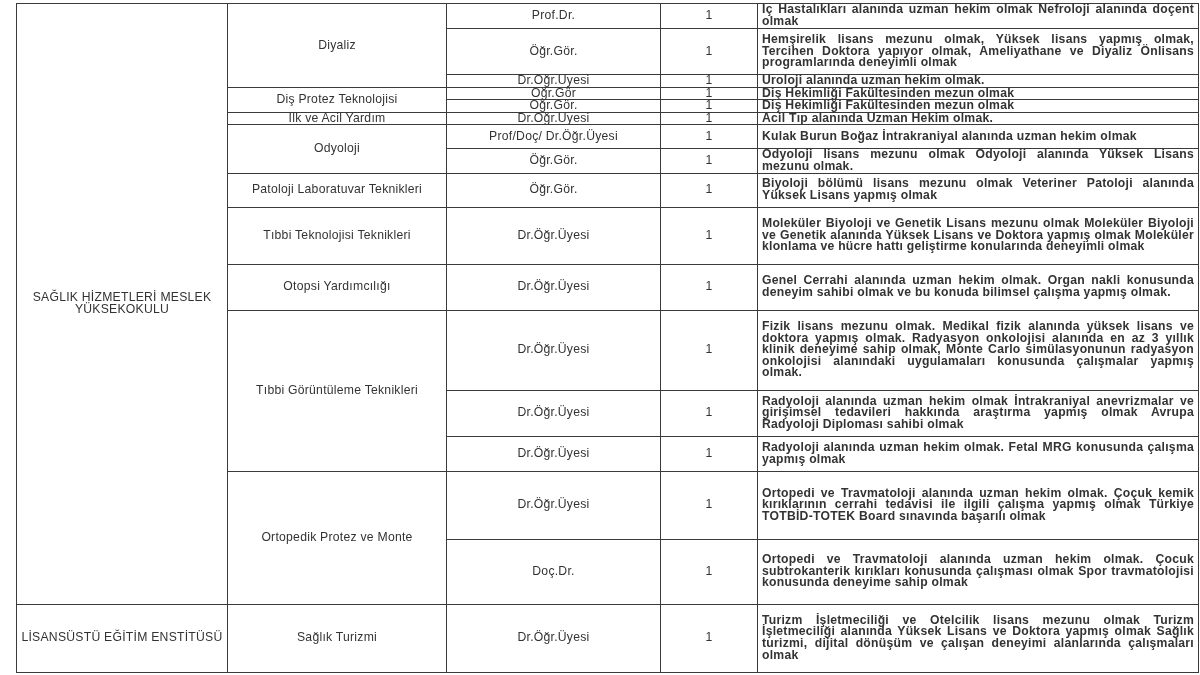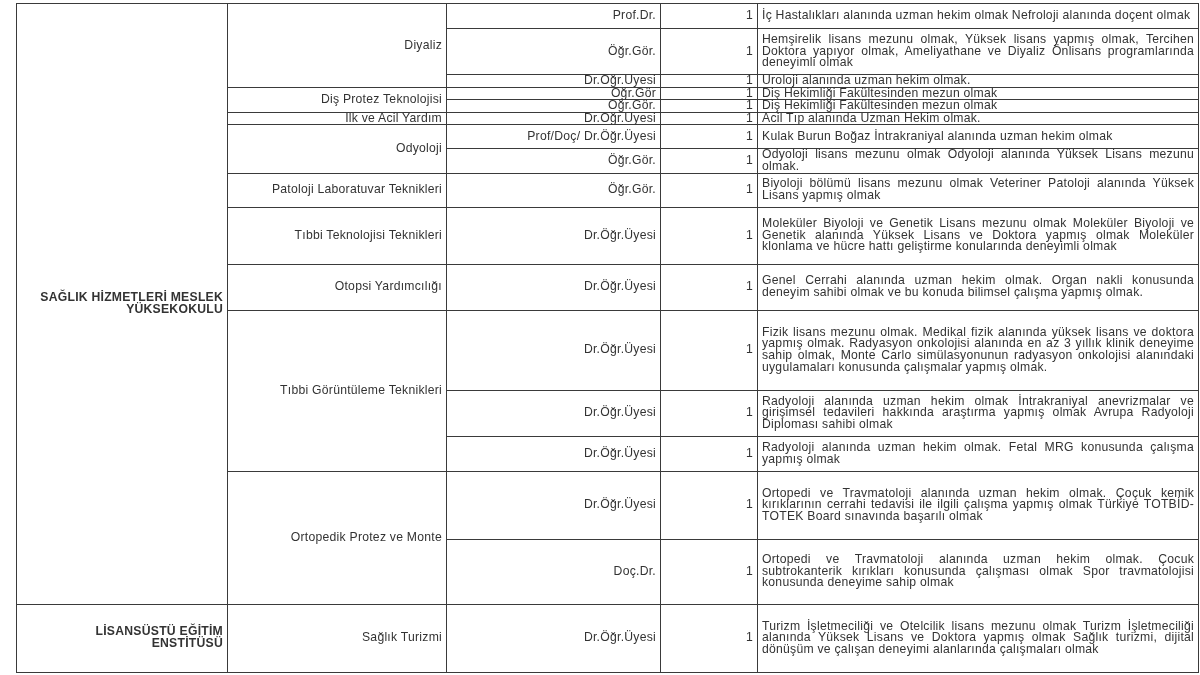--- a/index.html
+++ b/index.html
@@ -7,28 +7,28 @@
          font-family: "Liberation Sans", "DejaVu Sans", sans-serif; color: #333; }
   table.tbl {
     position: absolute; left: 16px; top: 3px; width: 1182px;
     border-collapse: collapse; table-layout: fixed;
   }
   table.tbl td {
     border: 1.5px solid #3a3a3a; padding: 0 4px; vertical-align: middle;
     font-size: 12.2px; line-height: 11.6px; letter-spacing: 0.25px;
     overflow: hidden;
   }
-  td.c { text-align: right; }
-  td.j { text-align: justify; text-align-last: left; padding: 0 3px 0 6px; }
+  td.c { text-align: center; }
+  td.j { text-align: justify; text-align-last: left; padding: 0 3px 0 6px; font-weight: bold; }
   col.c1 { width: 211px; }
   col.c2 { width: 219px; }
   col.c3 { width: 214px; }
   col.c4 { width: 97px; }
   col.c5 { width: 441px; }
-  .unit { letter-spacing: 0.6px; line-height: 12px; font-weight: bold; }
+  .unit { letter-spacing: 0.6px; line-height: 12px; }
 </style>
 </head>
 <body>
 
 <table class="tbl">
   <colgroup>
       <col class="c1">
       <col class="c2">
       <col class="c3">
       <col class="c4">

